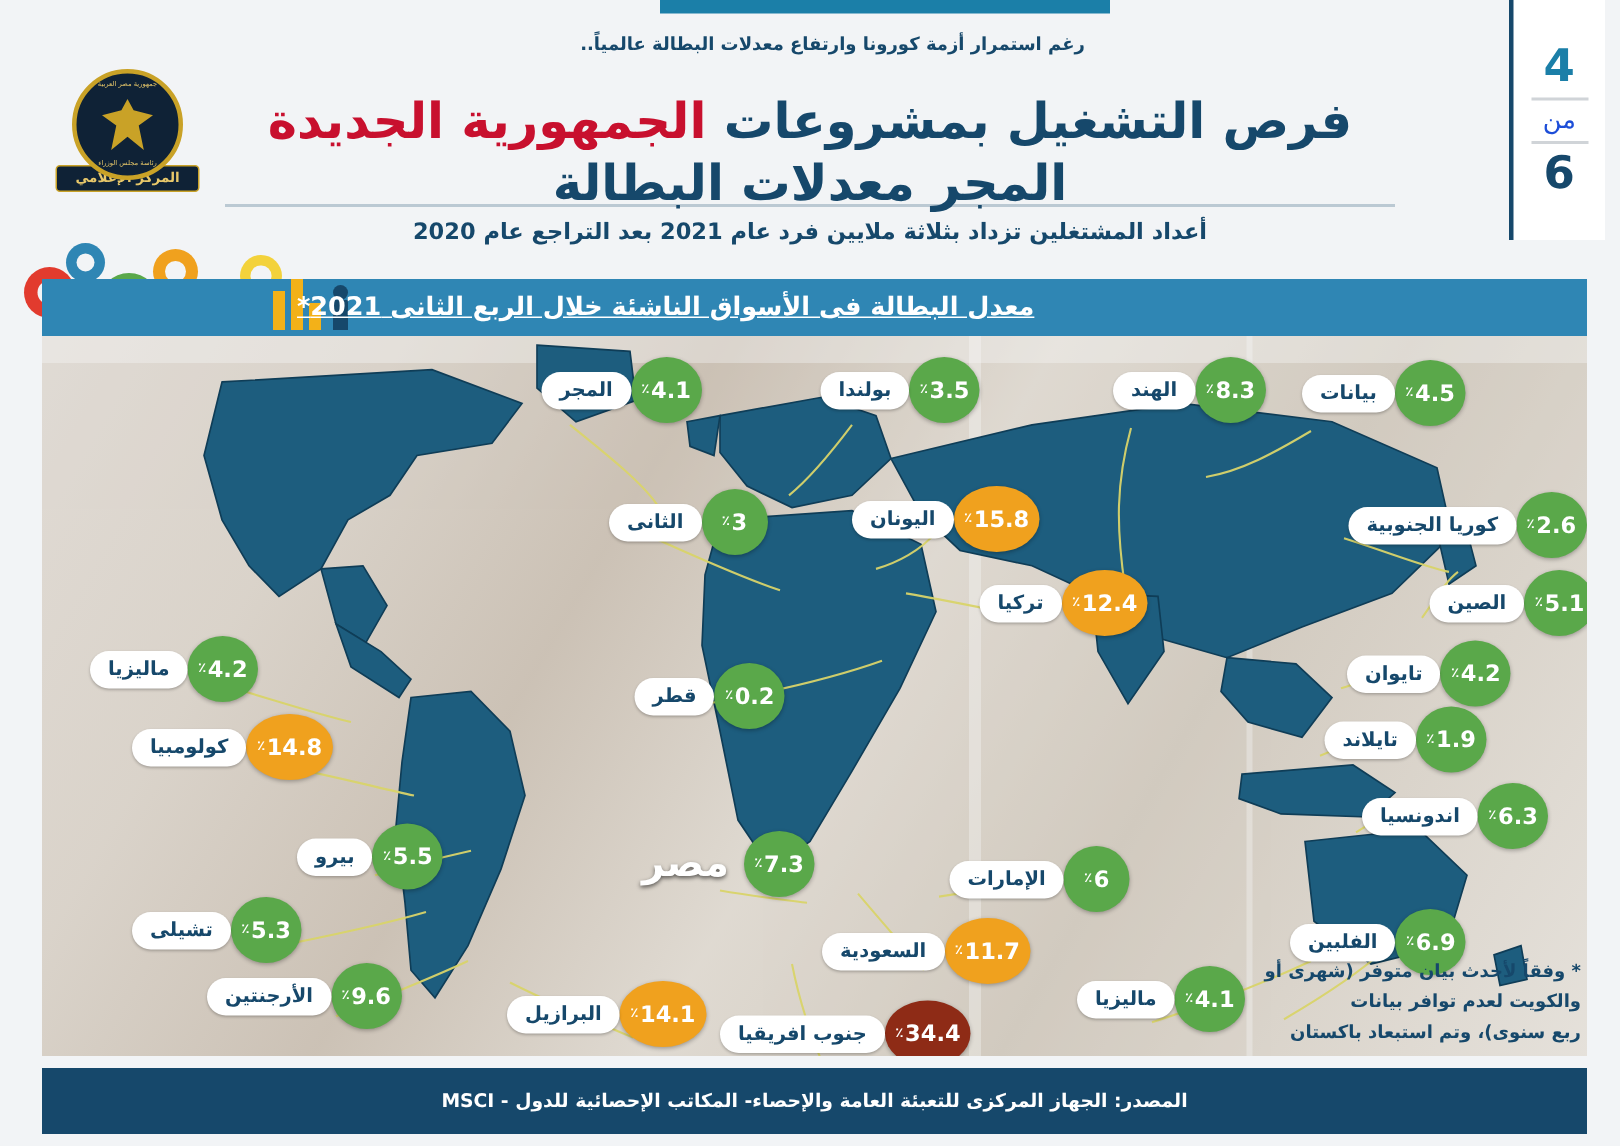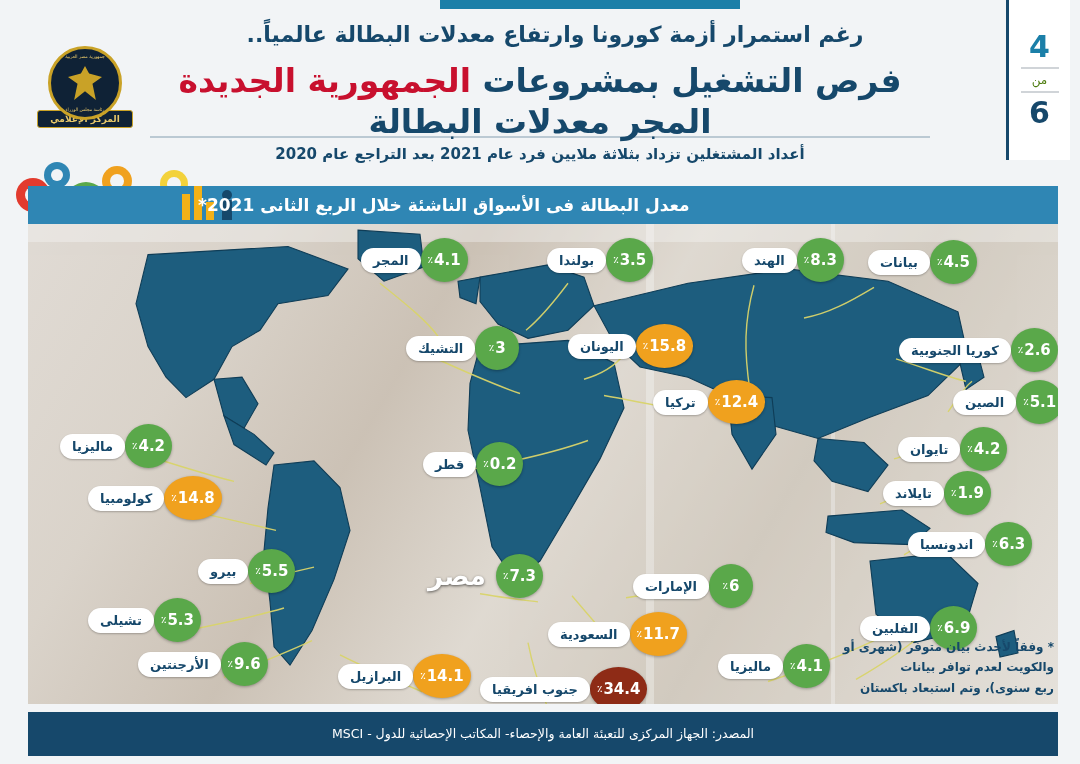--- a/index.html
+++ b/index.html
@@ -23,21 +23,21 @@
     background:#1b7fa8;
   }
   .page-num-box {
     position:absolute; top:0px; right:10px; width:64px; height:160px;
     background:#ffffff;
     border-left:3px solid #16486b;
     display:flex; flex-direction:column; align-items:center; justify-content:center;
     gap:2px;
   }
   .page-num-box .n1 { color:#1b7fa8; font-size:30px; font-weight:bold; line-height:1; }
-  .page-num-box .sep { color:#4d7c0f; font-size:12px; line-height:1; }
+  .page-num-box .sep { color:#1d4ed8; font-size:17px; line-height:1; }
   .page-num-box .n2 { color:#16486b; font-size:30px; font-weight:bold; line-height:1; }
   .page-num-box .divider { width:38px; height:2px; background:#d0d4d8; margin:3px 0; }
 
   
   .logo {
     position:absolute; top:46px; left:26px; width:118px; height:110px;
     display:flex; flex-direction:column; align-items:center; justify-content:flex-start;
   }
   .logo .crest {
     width:74px; height:74px; border-radius:50%;
@@ -70,21 +70,21 @@
   .gear {
     position:absolute; border-radius:50%;
   }
   .gear::after{
     content:""; position:absolute; inset:26%; border-radius:50%; background:#f2f4f6;
   }
 
   
   .kicker {
     position:absolute; top:22px; right:150px; left:180px;
-    text-align:center; color:#16486b; font-size:22px; font-weight:bold;
+    text-align:center; color:#16486b; font-size:12px; font-weight:bold;
   }
   .headline {
     position:absolute; top:60px; right:150px; left:150px;
     text-align:center; font-size:33px; font-weight:bold; color:#16486b;
     line-height:1.25;
   }
   .headline .red { color:#c8102e; }
   .subhead {
     position:absolute; top:145px; right:150px; left:150px;
     text-align:center; font-size:15px; color:#16486b; font-weight:bold;
@@ -96,21 +96,21 @@
 
   
   .banner {
     position:absolute; top:186px; left:28px; right:22px; height:38px;
     background:#2f86b4;
   }
   .banner .label {
     position:absolute; inset:0;
     display:flex; align-items:center; justify-content:flex-end;
     padding-left:170px; padding-right:26px;
-    color:#ffffff; font-size:17px; font-weight:bold;
+    color:#ffffff; font-size:17px; font-weight:bold;text-decoration:underline;
   }
   .banner .worker {
     position:absolute; left:150px; top:-6px; width:70px; height:44px;
   }
   .banner .worker .bar { position:absolute; bottom:4px; background:#f3b118; }
   .banner .worker .person { position:absolute; background:#16486b; }
 
   
   .map-panel {
     position:absolute; top:224px; left:28px; right:22px; bottom:60px;
@@ -156,21 +156,21 @@
   .footnote {
     position:absolute; right:26px; bottom:66px; width:300px;
     text-align:right; color:#16486b; font-size:12px; font-weight:bold; line-height:1.7;
   }
 
   
   .source-bar {
     position:absolute; left:28px; right:22px; bottom:8px; height:44px;
     background:#16486b; color:#ffffff;
     display:flex; align-items:center; justify-content:center;
-    font-size:12.5px; font-weight:normal; text-align:center;
+    font-size:12.5px; font-weight:bold; text-align:center;
     line-height:1.5;
   }
 </style>
 </head>
 <body>
 
 <div id="page">
 
   <div class="top-accent"></div>
 
@@ -316,21 +316,21 @@
           <span>4.5</span>
           <span class="pct">٪</span>
         </div>
       <div class="label-pill">بيانات</div>
     </div>
     <div class="node" style="left:378px; top:102px;">
       <div class="bubble green">
           <span>3</span>
           <span class="pct">٪</span>
         </div>
-      <div class="label-pill">التشيك</div>
+      <div class="label-pill">الثانى</div>
     </div>
     <div class="node" style="left:540px; top:100px;">
       <div class="bubble orange">
           <span>15.8</span>
           <span class="pct">٪</span>
         </div>
       <div class="label-pill">اليونان</div>
     </div>
     <div class="node" style="left:871px; top:104px;">
       <div class="bubble green">

